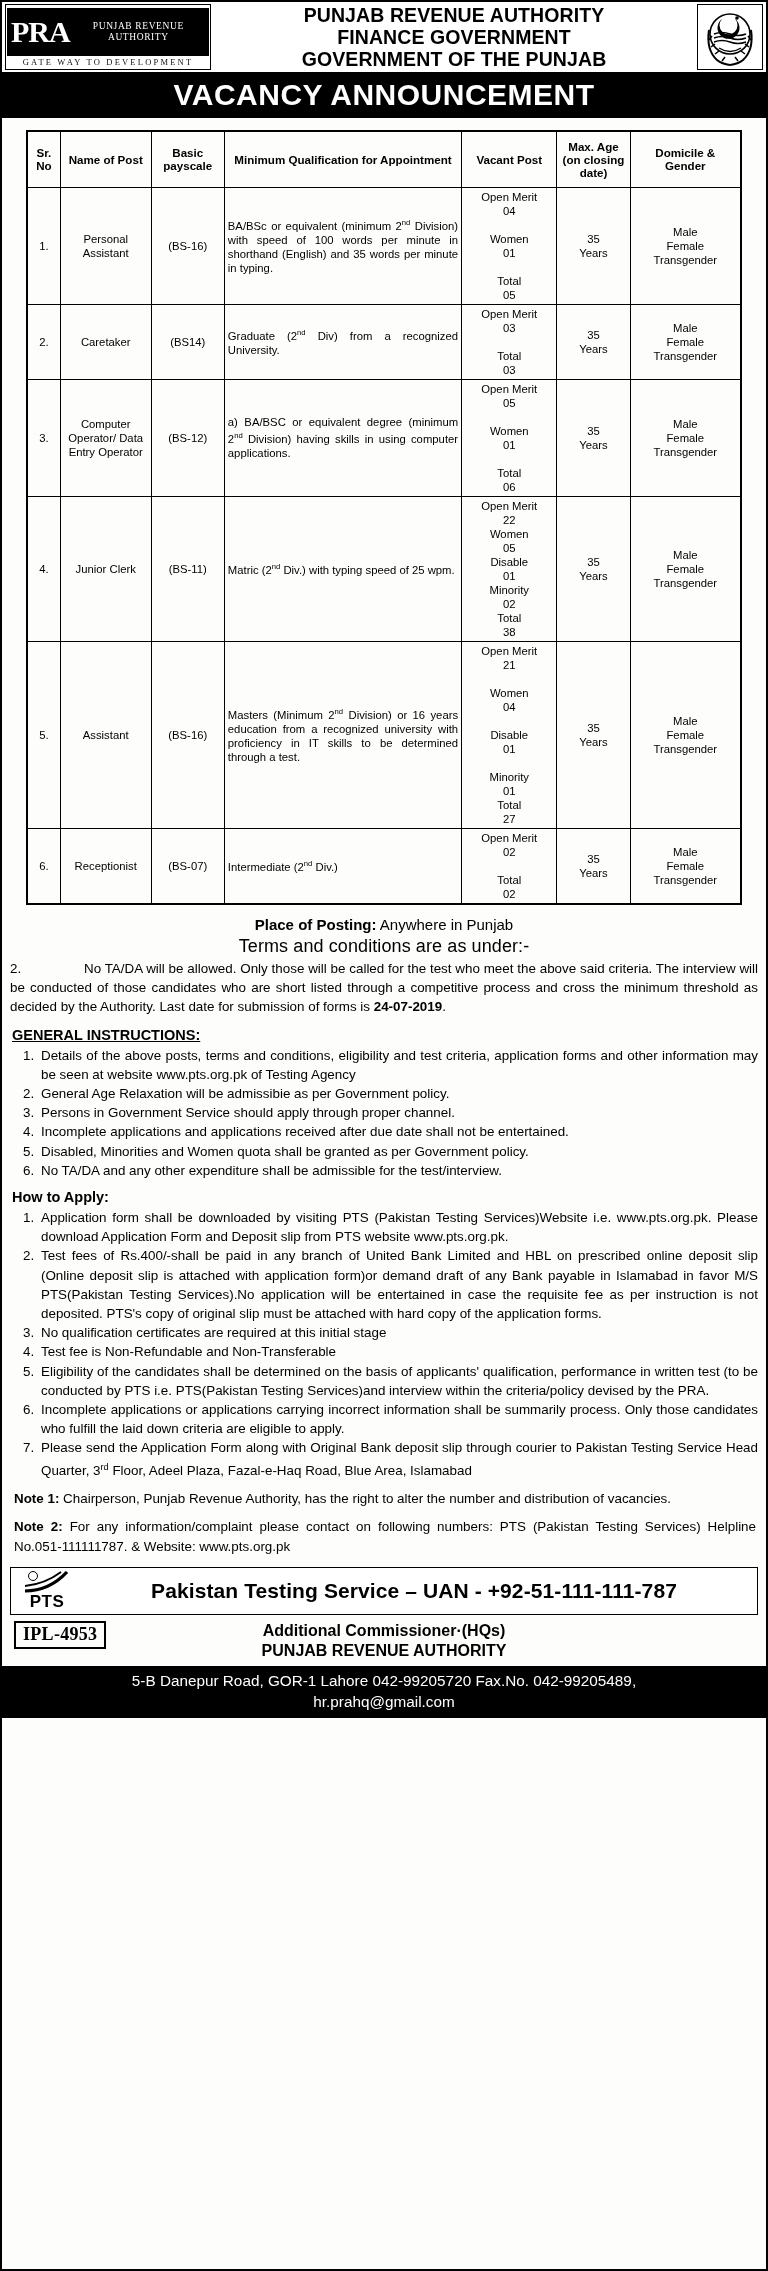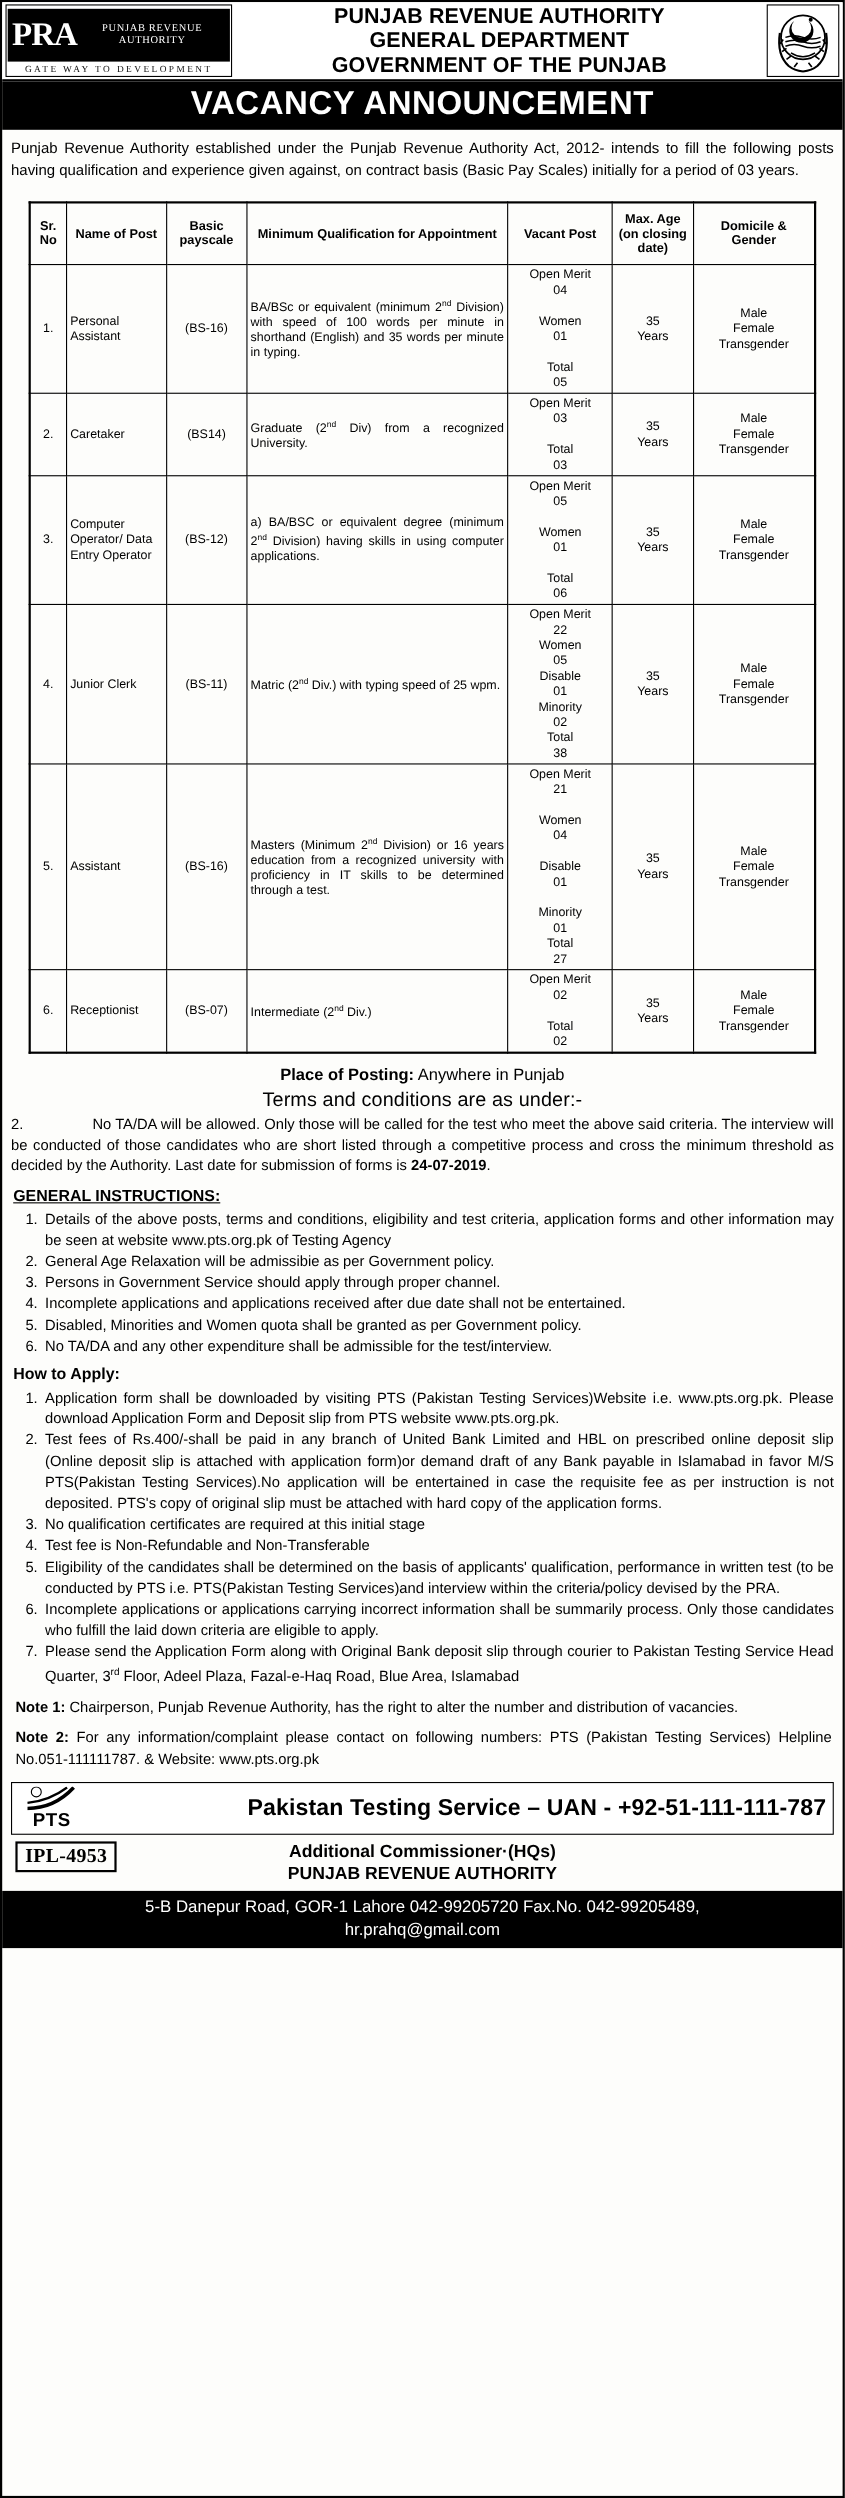--- a/index.html
+++ b/index.html
@@ -142,21 +142,21 @@
   th.c-dom { font-size: 14px; line-height: 16px; }
   th.c-age { font-size: 10.6px; line-height: 12px; text-align: left; vertical-align: top; padding-top: 3px; }
   .col-sr    { width: 30px; }
   .col-name  { width: 82px; }
   .col-pay   { width: 66px; }
   .col-qual  { width: 214px; }
   .col-vac   { width: 86px; }
   .col-age   { width: 66px; }
   .col-dom   { width: 100px; }
   td.sr   { text-align: center; }
-  td.name { text-align: left; }
+  td.name { text-align: center; }
   td.pay  { text-align: center; }
   td.qual { text-align: justify; text-justify: inter-word; padding: 4px 5px; }
   td.vac  { text-align: center; white-space: pre-line; line-height: 15px; }
   td.age  { text-align: center; white-space: pre-line; line-height: 14px; }
   td.dom  { text-align: center; white-space: pre-line; line-height: 14px; }
   sup { font-size: 0.68em; }
 
   
   .posting {
     text-align: center;
@@ -227,21 +227,21 @@
     line-height: 1;
   }
   .pts-swoosh {
     width: 48px; height: 22px; position: relative;
   }
   .pts-word {
     font-size: 17px; font-weight: bold; letter-spacing: 0.5px;
   }
   .pts-text {
     flex: 1;
-    text-align: right;
+    text-align: center;
     font-size: 21px;
     font-weight: bold;
     letter-spacing: 0.1px;
     white-space: nowrap;
   }
 
   
   .footer {
     margin-top: 4px;
     position: relative;
@@ -287,21 +287,21 @@
         <span class="logo-words">
           <span>PUNJAB REVENUE</span><br>
           <span>AUTHORITY</span>
         </span>
       </div>
       <div class="logo-bottom">GATE  WAY    TO  DEVELOPMENT</div>
     </div>
 
     <div class="header-titles">
       <div>PUNJAB REVENUE AUTHORITY</div>
-      <div>GENERAL DEPARTMENT</div>
+      <div>FINANCE GOVERNMENT</div>
       <div>GOVERNMENT OF THE PUNJAB</div>
     </div>
 
     <div class="crest-box">
       <svg width="58" height="62" viewBox="0 0 58 62" aria-hidden="true">
         <circle cx="29" cy="28" r="20" fill="none" stroke="#000" stroke-width="1.6"></circle>
         <path d="M21 13 a11 11 0 1 0 13 0 a9 9 0 1 1 -13 0" fill="#000"></path>
         <circle cx="36" cy="12" r="1.8" fill="#000"></circle>
         <path d="M13 28 q8 -3 16 0 t16 0" fill="none" stroke="#000" stroke-width="1.4"></path>
         <path d="M13 32 q8 -3 16 0 t16 0" fill="none" stroke="#000" stroke-width="1.4"></path>
@@ -310,21 +310,20 @@
         <path d="M8 24 q-3 20 8 30 q5 4 13 5" fill="none" stroke="#000" stroke-width="2"></path>
         <path d="M50 24 q3 20 -8 30 q-5 4 -13 5" fill="none" stroke="#000" stroke-width="2"></path>
         <path d="M11 30 l-3 4 M14 38 l-4 3 M18 45 l-4 3 M24 51 l-3 4" stroke="#000" stroke-width="1.5"></path>
         <path d="M47 30 l3 4 M44 38 l4 3 M40 45 l4 3 M34 51 l3 4" stroke="#000" stroke-width="1.5"></path>
       </svg>
     </div>
   </div>
 
   <div class="banner">VACANCY ANNOUNCEMENT</div>
 
-  <div class="intro">Punjab Revenue Authority established under the Punjab Revenue Authority Act, 2012- intends to fill the following posts having qualification and experience given against, on contract basis (Basic Pay Scales) initially for a period of 03 years.</div>
 
   <div class="tbl-wrap">
     <table class="vac">
       <colgroup>
         <col class="col-sr">
           <col class="col-name">
           <col class="col-pay">
           <col class="col-qual">
         <col class="col-vac">
           <col class="col-age">

